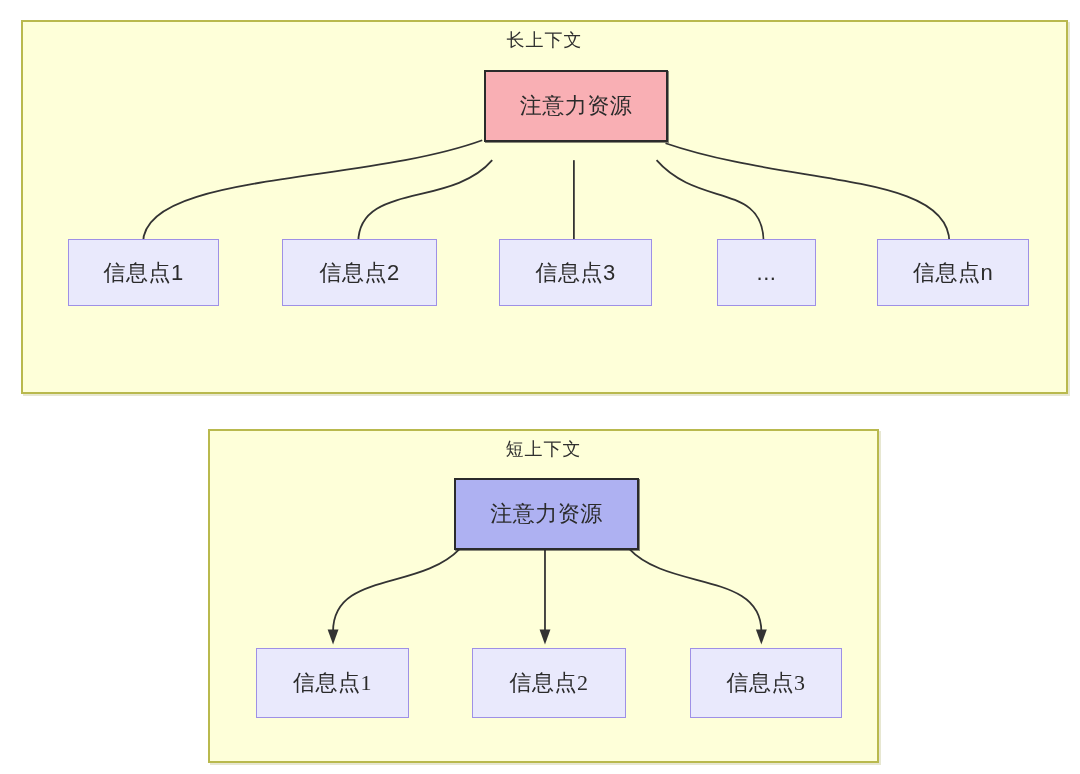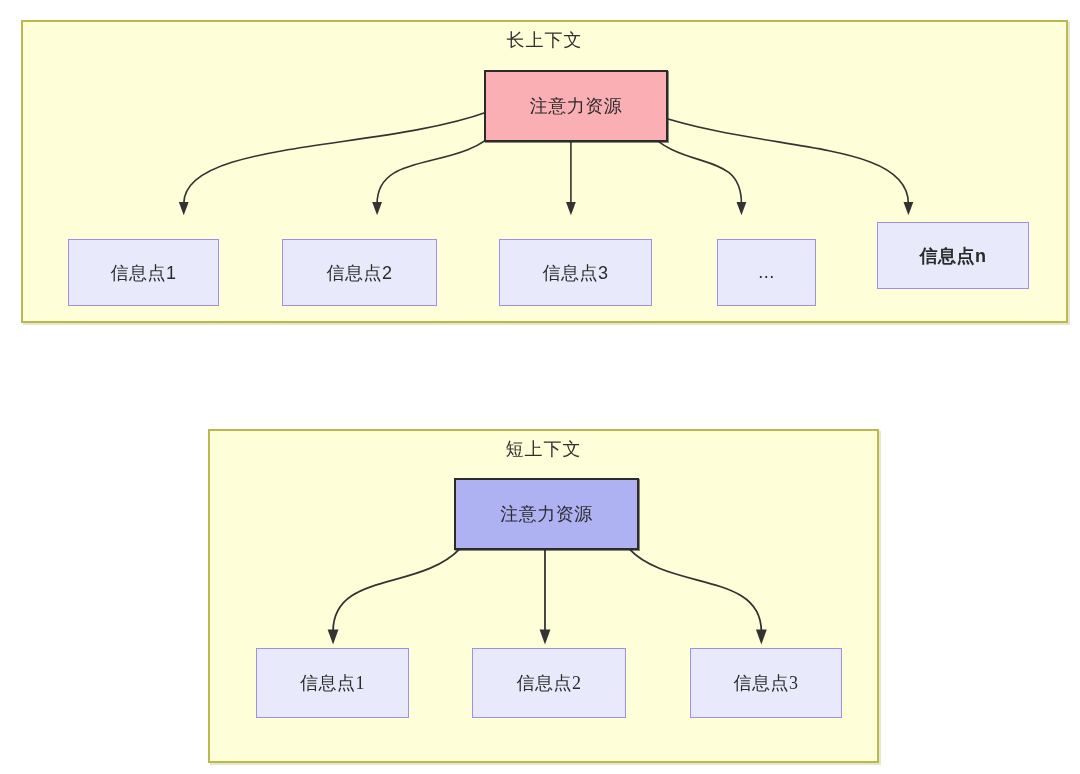--- a/index.html
+++ b/index.html
@@ -33,46 +33,46 @@
     position: absolute;
     top: 0; left: 0;
     width: 100%; height: 100%;
     pointer-events: none;
   }
   .node {
     position: absolute;
     display: flex;
     align-items: center;
     justify-content: center;
-    font-size: 18px;
+    font-size: 22px;
     color: #2b2b2b;
     letter-spacing: 0.5px;
   }
   .node.source {
     border: 2.5px solid #2b2b2b;
     box-shadow: 1px 1px 0 rgba(40,40,40,0.55);
     z-index: 2;
   }
   .node.source.red   { background: #f9afb4; }
   .node.source.purple{ background: #aeb1f2; }
   .node.target {
     background: #e9e9fc;
     border: 1.5px solid #9e90e6;
     z-index: 2;
     text-align: center;
   }
 
   
-  #long  { left: 21px;  top: 20px;  width: 1047px; height: 303px; }
+  #long  { left: 21px;  top: 20px;  width: 1047px; height: 374px; }
   #long .source { left: 461px; top: 48px; width: 184px; height: 72px; }
   #long .t0 { left: 45px;  top: 217px; width: 151px; height: 67px; }
   #long .t1 { left: 259px; top: 217px; width: 155px; height: 67px; }
   #long .t2 { left: 476px; top: 217px; width: 153px; height: 67px; }
   #long .t3 { left: 694px; top: 217px; width: 99px;  height: 67px; }
-  #long .t4 { left: 854px; top: 200px; width: 152px; height: 67px; font-weight: bold; }
+  #long .t4 { left: 854px; top: 217px; width: 152px; height: 67px; }
 
   
   #short { left: 208px; top: 429px; width: 671px; height: 334px; font-family: Liberation Serif, serif; }
   #short .source { left: 244px; top: 47px; width: 185px; height: 72px; }
   #short .t0 { left: 46px;  top: 217px; width: 153px; height: 70px; }
   #short .t1 { left: 262px; top: 217px; width: 154px; height: 70px; }
   #short .t2 { left: 480px; top: 217px; width: 152px; height: 70px; }
 
   .edge { fill: none; stroke: #333333; stroke-width: 1.8px; }
   .head { fill: #333333; stroke: none; }

